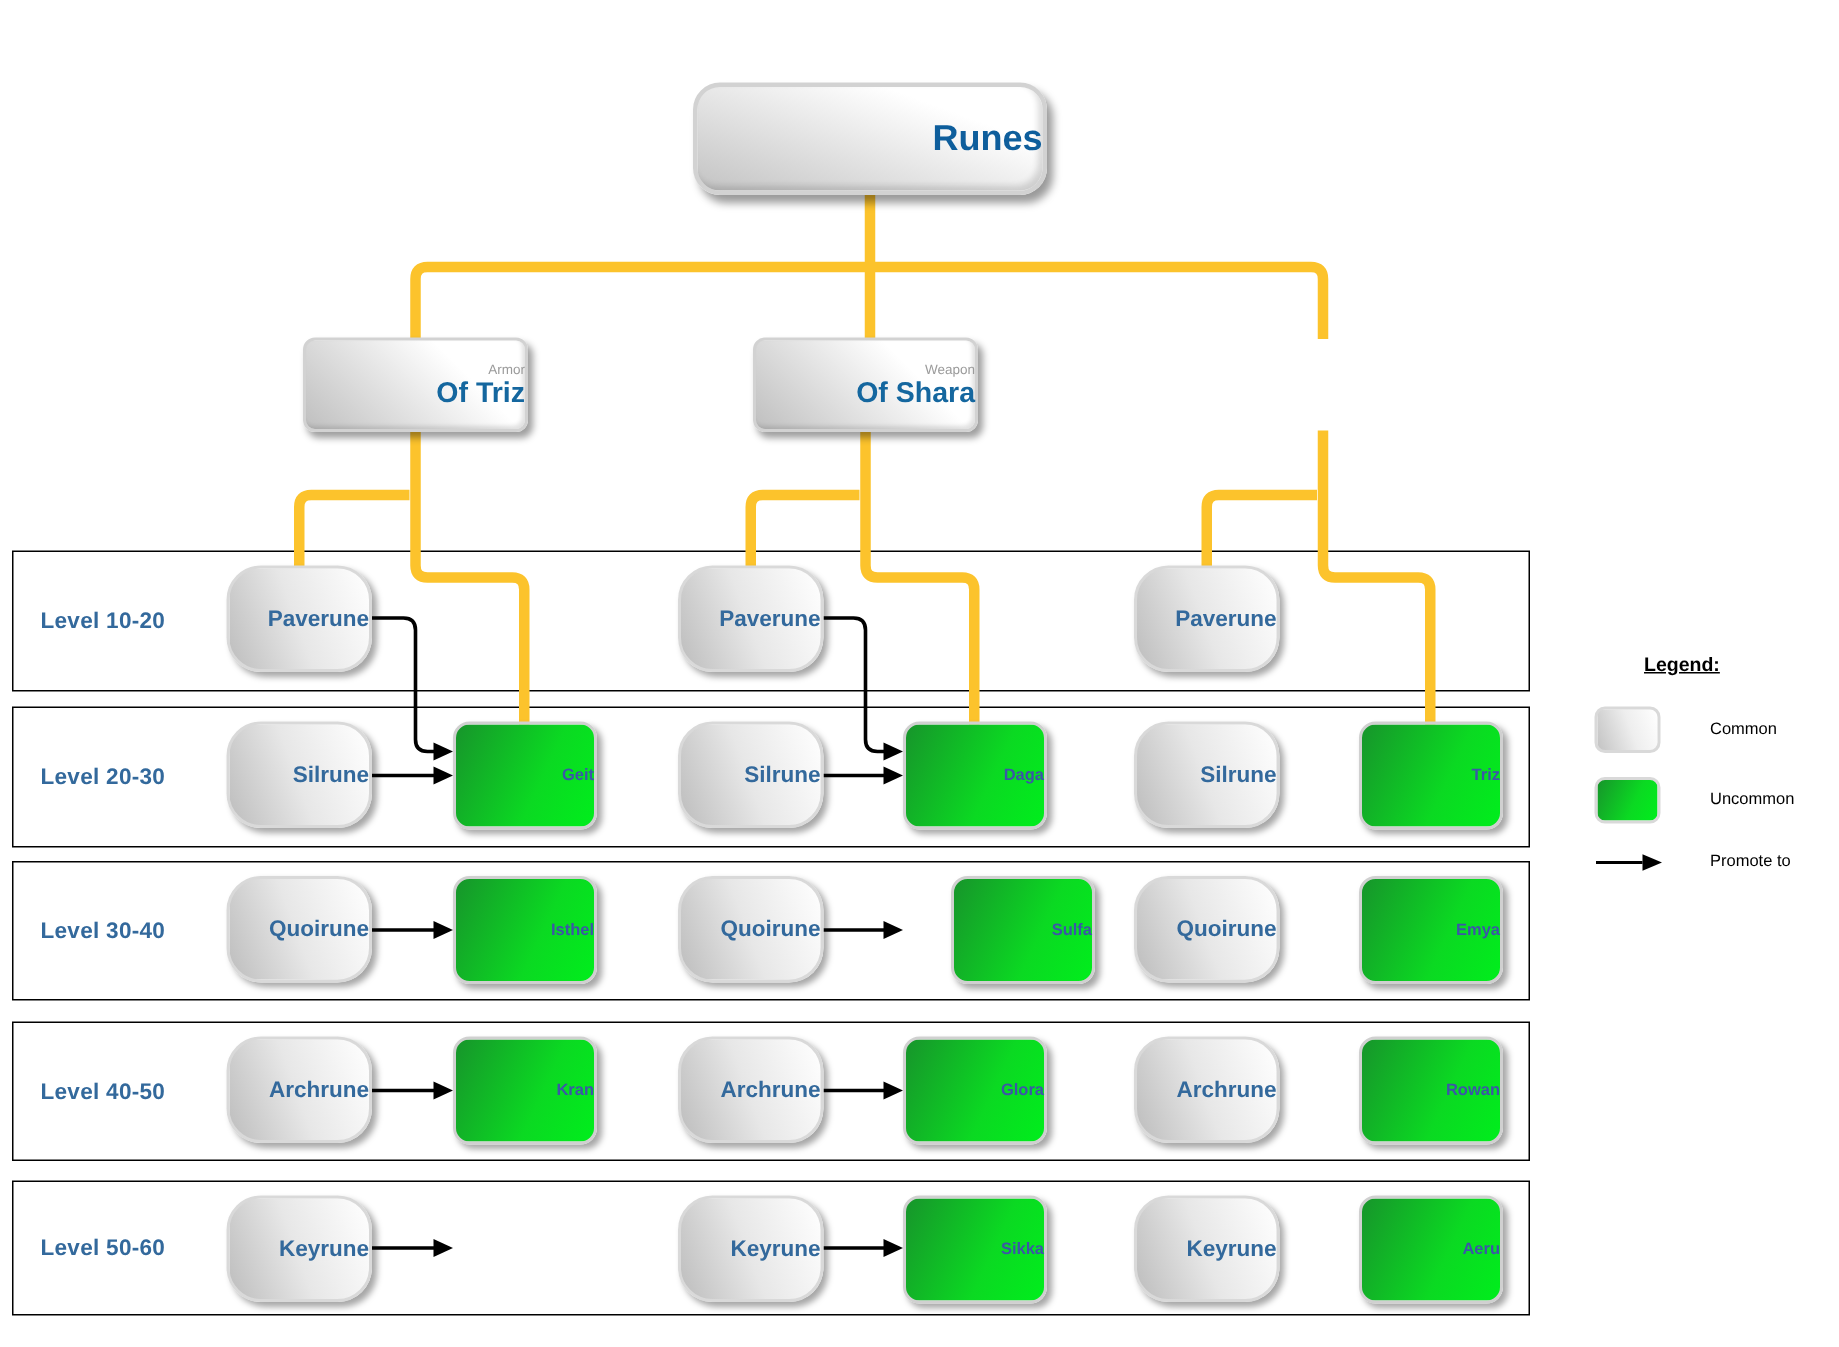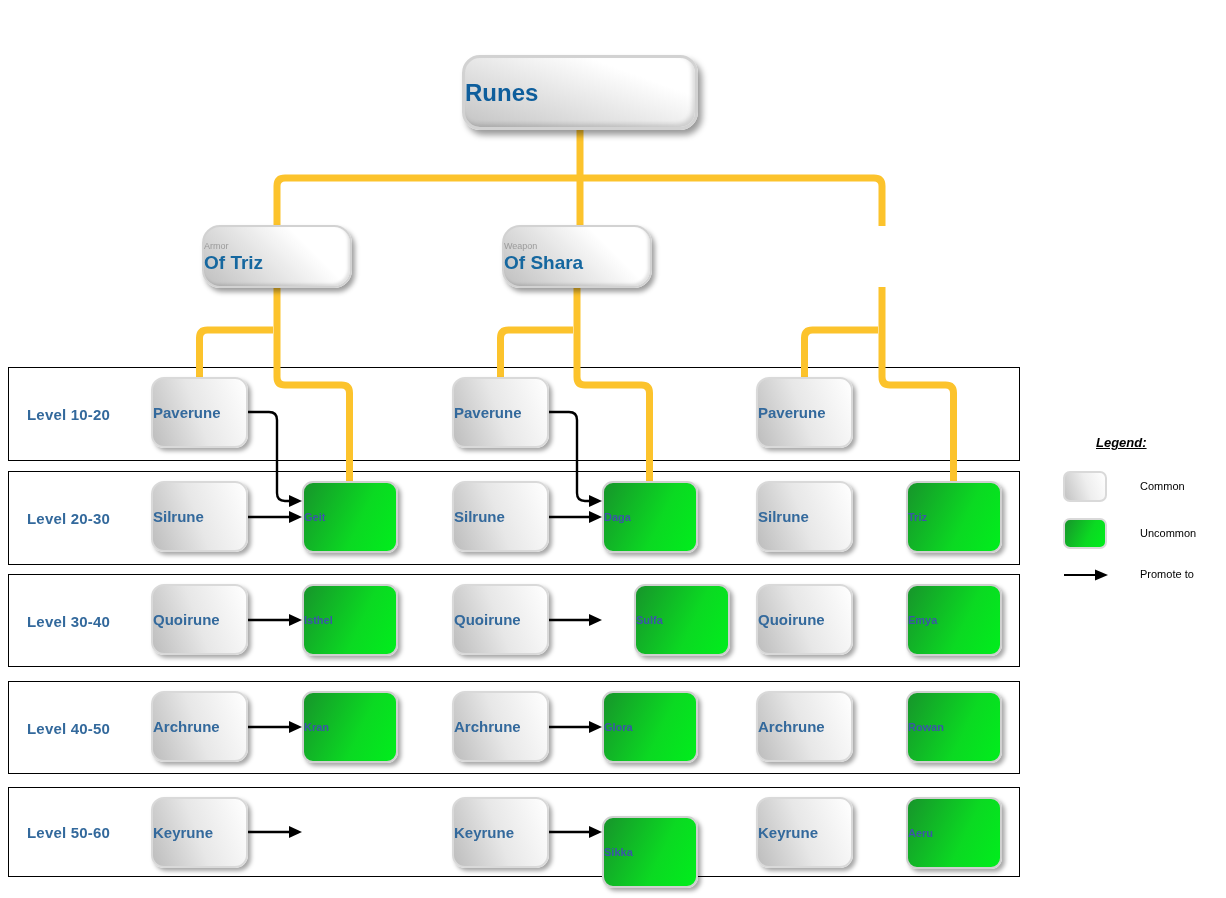--- a/index.html
+++ b/index.html
@@ -28,55 +28,55 @@
     letter-spacing:.2px;
   }
   
   svg.wires{position:absolute;left:0;top:0;pointer-events:none;}
   .y{fill:none;stroke:var(--connector-yellow);stroke-width:7;stroke-linecap:butt;}
   .k{fill:none;stroke:#000;stroke-width:2.4;}
   .kh{fill:#000;stroke:none;}
   
   .node{
     position:absolute;box-sizing:border-box;display:flex;flex-direction:column;
-    align-items:flex-start;justify-content:center;text-align:center;
+    align-items:flex-end;justify-content:center;text-align:center;
   }
   .root-box{
     width:236px;height:75px;border-radius:18px;
     background:linear-gradient(200deg,#ffffff 25%,#c3c3c3 100%);
     border:3px solid #d2d2d2;
     box-shadow:4px 5px 6px rgba(0,0,0,.40), inset -3px -3px 4px rgba(0,0,0,.14);
     font-size:24px;font-weight:bold;color:var(--heading-blue);
   }
   .branch-box{
-    width:150px;height:63px;border-radius:18px;
+    width:150px;height:63px;border-radius:8px;
     background:linear-gradient(225deg,#ffffff 30%,#bfbfbf 100%);
     border:2.5px solid #d2d2d2;
     box-shadow:3px 4px 5px rgba(0,0,0,.38), inset -2px -2px 3px rgba(0,0,0,.12);
   }
   .branch-box .sub{font-size:9px;color:var(--sublabel-gray);line-height:12px;}
   .branch-box .main{font-size:19px;font-weight:bold;color:var(--branch-blue);line-height:22px;}
   .common-box{
-    width:97px;height:71px;border-radius:13px;
+    width:97px;height:71px;border-radius:23px;
     background:linear-gradient(70deg,#bdbdbd 0%,#e7e7e7 48%,#ffffff 100%);
     border:2.5px solid #d9d9d9;
     box-shadow:3px 3px 4px rgba(0,0,0,.35);
     font-size:15px;font-weight:bold;color:var(--node-text-blue);
   }
   .green-box{
     width:96px;height:72px;border-radius:11px;
     background:linear-gradient(115deg,var(--green-dark) 0%,#0BD922 60%,var(--green-bright) 100%);
     border:2.5px solid #d0d0d0;
     box-shadow:3px 3px 4px rgba(0,0,0,.35);
     font-size:11px;font-weight:bold;color:var(--green-text-blue);
   }
   
   .legend-title{
     position:absolute;left:1096px;top:435px;font-size:13px;font-weight:bold;
-    font-style:italic;text-decoration:underline;color:#000;
+    text-decoration:underline;color:#000;
   }
   .legend-swatch{position:absolute;left:1063px;width:44px;height:31px;border-radius:7px;box-sizing:border-box;}
   .legend-swatch.sw-common{
     background:linear-gradient(70deg,#c3c3c3 0%,#eeeeee 55%,#ffffff 100%);
     border:2px solid #d9d9d9;
   }
   .legend-swatch.sw-uncommon{
     background:linear-gradient(115deg,var(--green-dark) 0%,#0BD922 60%,var(--green-bright) 100%);
     border:2px solid #d9d9d9;
   }
@@ -220,21 +220,21 @@
   <div class="node green-box" style="left:906px;top:691px">
       <span>Rowan</span>
     </div>
 
   <div class="node common-box" style="left:151px;top:797px">
       <span>Keyrune</span>
     </div>
   <div class="node common-box" style="left:452px;top:797px">
       <span>Keyrune</span>
     </div>
-  <div class="node green-box" style="left:602px;top:816px">
+  <div class="node green-box" style="left:602px;top:797px">
       <span>Sikka</span>
     </div>
   <div class="node common-box" style="left:756px;top:797px">
       <span>Keyrune</span>
     </div>
   <div class="node green-box" style="left:906px;top:797px">
       <span>Aeru</span>
     </div>
 
   <div class="legend-title">Legend:</div>

